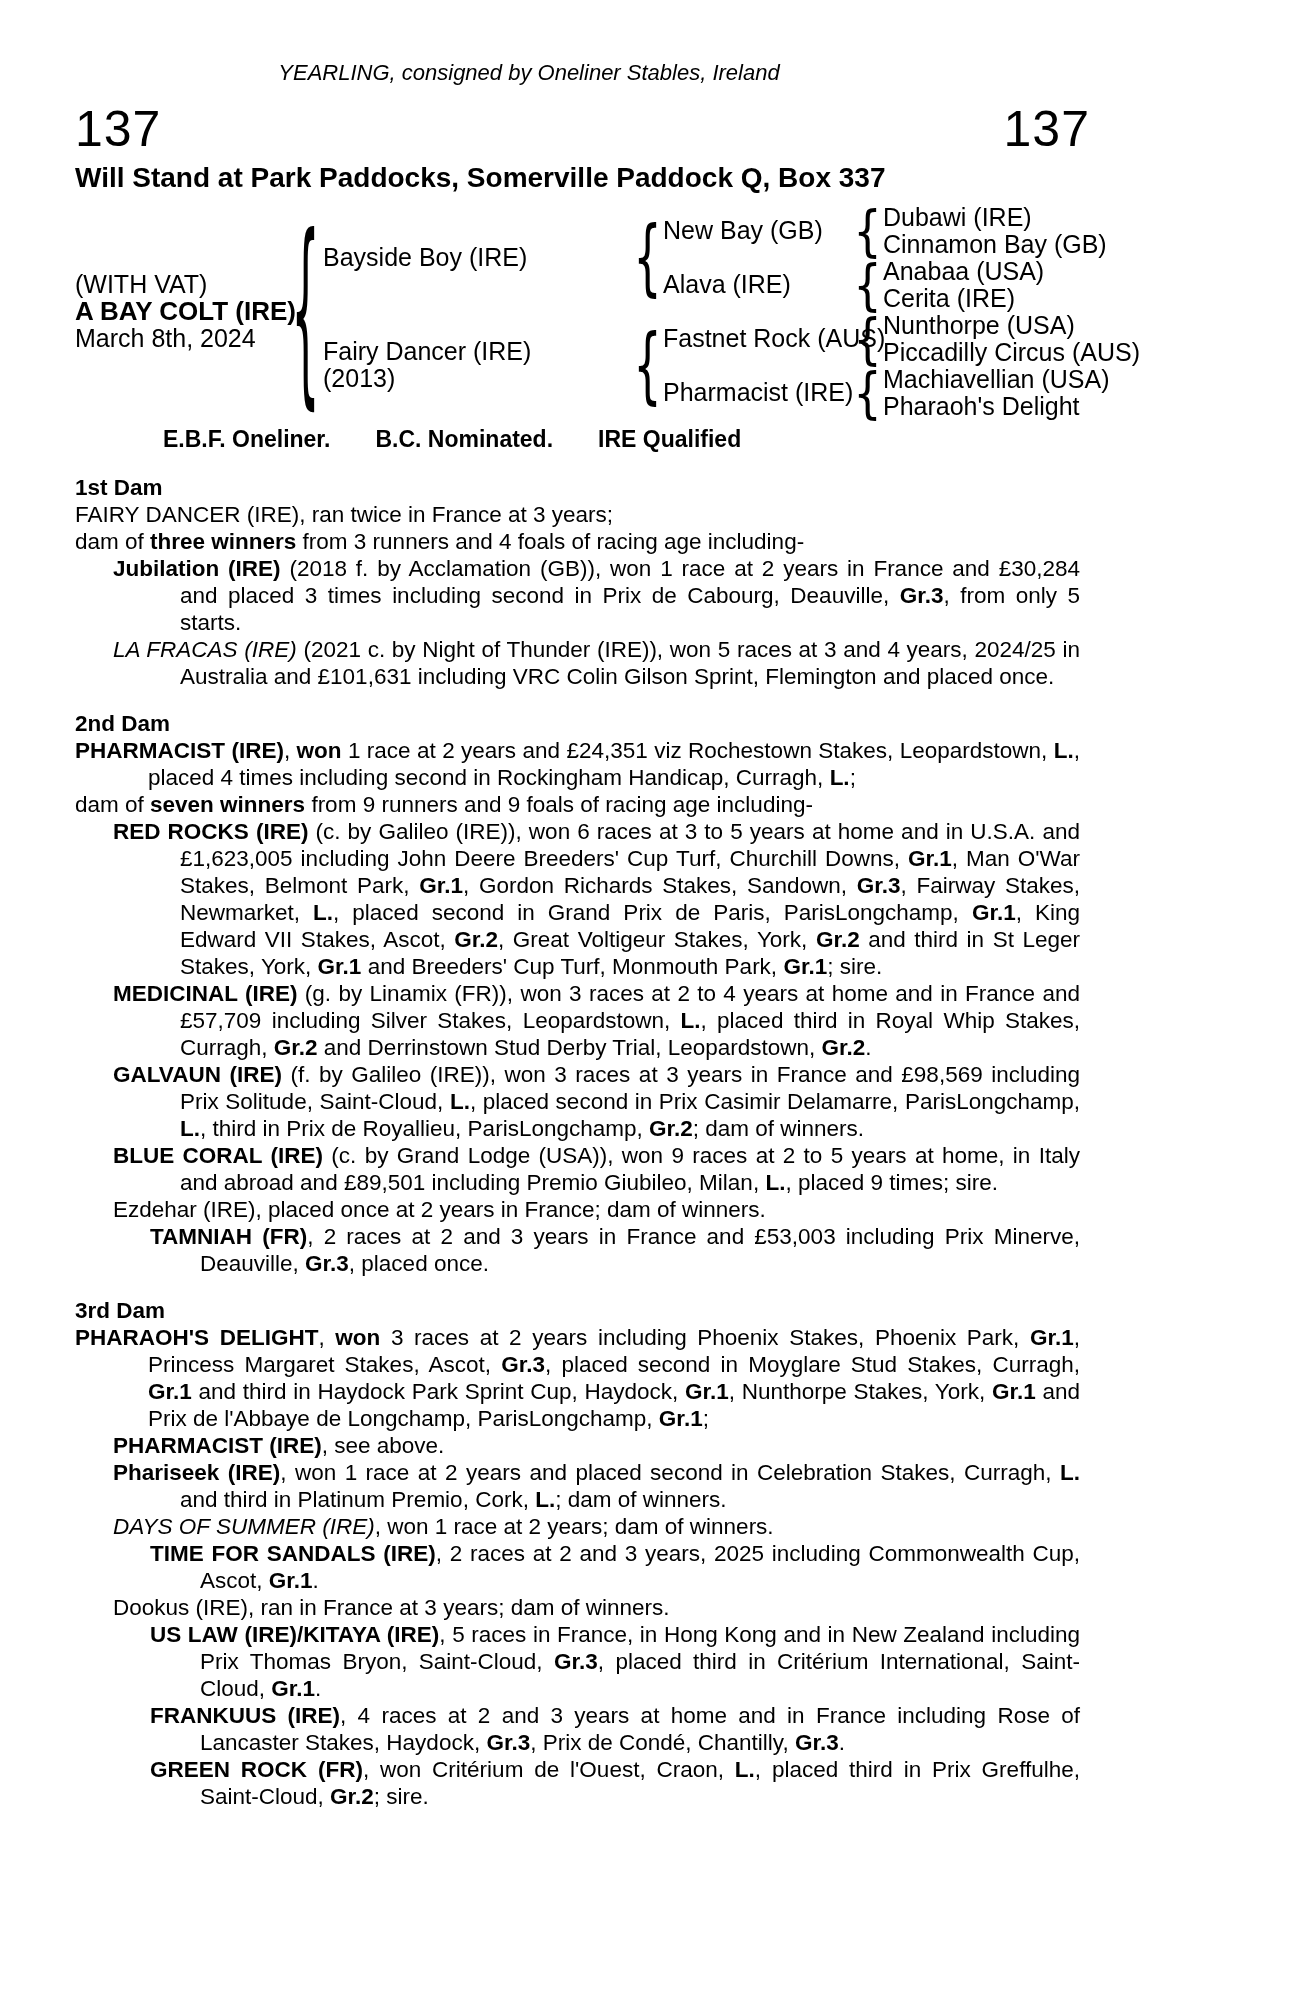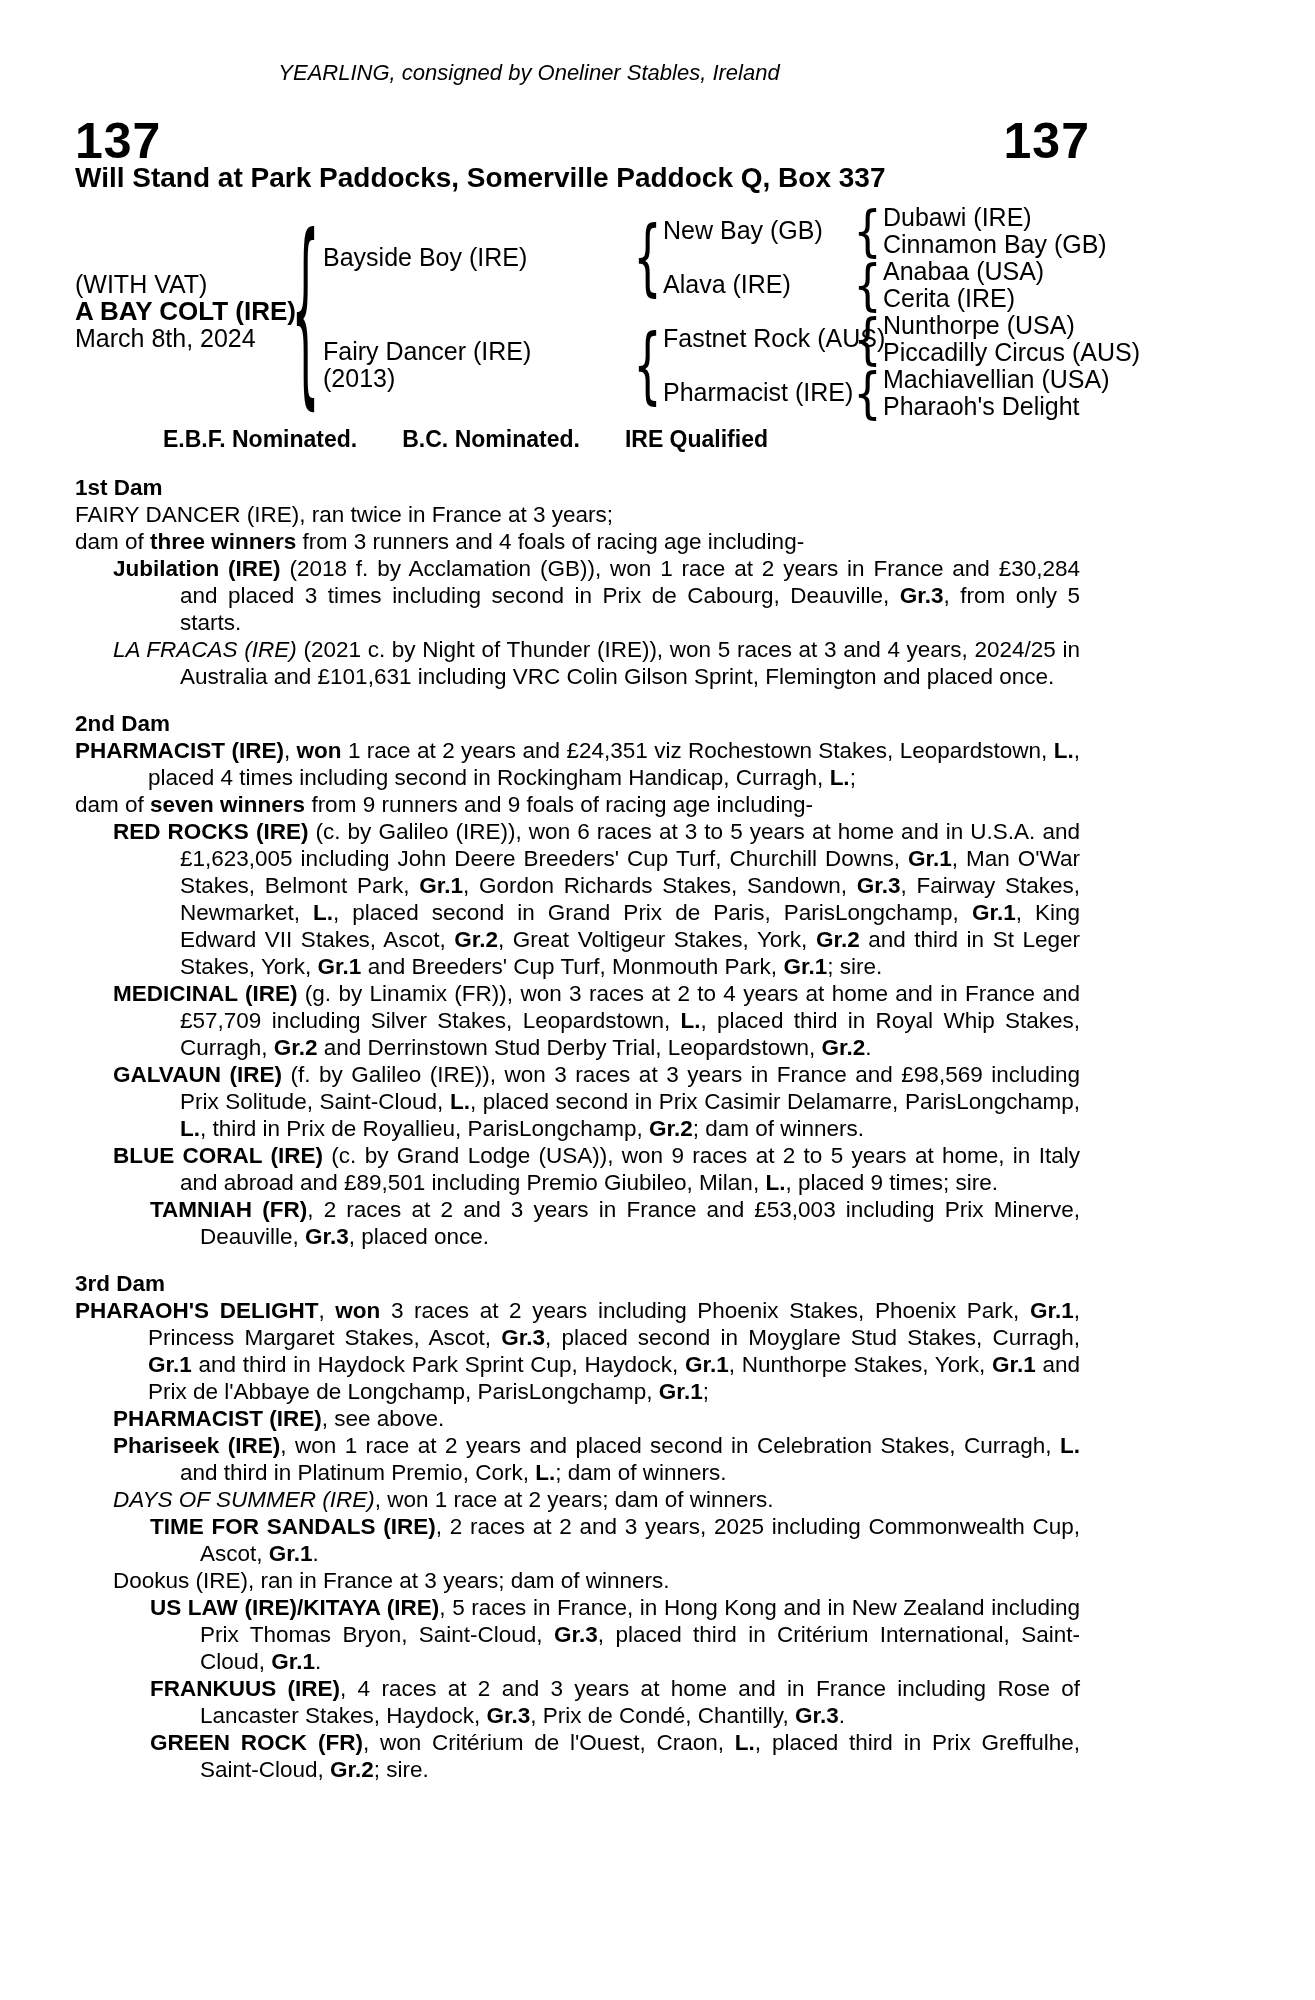--- a/index.html
+++ b/index.html
@@ -21,25 +21,24 @@
     position:relative;
     margin-left:75px;
     width:1005px;
   }
   .lot-row{
     position:relative;
     margin-top:14px;
     height:54px;
   }
   .lot-number{
-    font-weight:bold;
+    font-weight:normal;
     font-size:50px;
     line-height:54px;
     letter-spacing:1px;
-    margin-top:12px;
   }
   .lot-left{position:absolute;left:0;top:0;}
   .lot-right{position:absolute;right:-10px;top:0;}
   .stand-line{
     margin-top:6px;
     font-weight:bold;
     font-size:28px;
     line-height:32px;
   }
   
@@ -140,41 +139,42 @@
     <div class="ped-name g3" style="top:27px">Cinnamon Bay (GB)</div>
     <div class="ped-name g3" style="top:54px">Anabaa (USA)</div>
     <div class="ped-name g3" style="top:81px">Cerita (IRE)</div>
     <div class="ped-name g3" style="top:108px">Nunthorpe (USA)</div>
     <div class="ped-name g3" style="top:135px">Piccadilly Circus (AUS)</div>
     <div class="ped-name g3" style="top:162px">Machiavellian (USA)</div>
     <div class="ped-name g3" style="top:189px">Pharaoh's Delight</div>
   </div>
 
   <div class="nominations">
-    <span>E.B.F. Nominated.</span>
+    <span>E.B.F. Oneliner.</span>
     <span>B.C. Nominated.</span>
     <span>IRE Qualified</span>
   </div>
 
   <div class="sections">
       <div class="dam-section">
         <div class="dam-heading">1st Dam</div>
         <p class="para ind0"><span>FAIRY DANCER (IRE), ran twice in France at 3 years;</span></p>
         <p class="para ind0"><span>dam of </span><span class="bold">three winners</span><span> from 3 runners and 4 foals of racing age including-</span></p>
         <p class="para ind1"><span class="bold">Jubilation (IRE)</span><span> (2018 f. by Acclamation (GB)), won 1 race at 2 years in France and £30,284 and placed 3 times including second in Prix de Cabourg, Deauville, </span><span class="bold">Gr.3</span><span>, from only 5 starts.</span></p>
         <p class="para ind1"><span class="italic">LA FRACAS (IRE)</span><span> (2021 c. by Night of Thunder (IRE)), won 5 races at 3 and 4 years, 2024/25 in Australia and £101,631 including VRC Colin Gilson Sprint, Flemington and placed once.</span></p>
       </div>
       <div class="dam-section">
         <div class="dam-heading">2nd Dam</div>
         <p class="para ind0"><span class="bold">PHARMACIST (IRE)</span><span>, </span><span class="bold">won</span><span> 1 race at 2 years and £24,351 viz Rochestown Stakes, Leopardstown, </span><span class="bold">L.</span><span>, placed 4 times including second in Rockingham Handicap, Curragh, </span><span class="bold">L.</span><span>;</span></p>
         <p class="para ind0"><span>dam of </span><span class="bold">seven winners</span><span> from 9 runners and 9 foals of racing age including-</span></p>
         <p class="para ind1"><span class="bold">RED ROCKS (IRE)</span><span> (c. by Galileo (IRE)), won 6 races at 3 to 5 years at home and in U.S.A. and £1,623,005 including John Deere Breeders' Cup Turf, Churchill Downs, </span><span class="bold">Gr.1</span><span>, Man O'War Stakes, Belmont Park, </span><span class="bold">Gr.1</span><span>, Gordon Richards Stakes, Sandown, </span><span class="bold">Gr.3</span><span>, Fairway Stakes, Newmarket, </span><span class="bold">L.</span><span>, placed second in Grand Prix de Paris, ParisLongchamp, </span><span class="bold">Gr.1</span><span>, King Edward VII Stakes, Ascot, </span><span class="bold">Gr.2</span><span>, Great Voltigeur Stakes, York, </span><span class="bold">Gr.2</span><span> and third in St Leger Stakes, York, </span><span class="bold">Gr.1</span><span> and Breeders' Cup Turf, Monmouth Park, </span><span class="bold">Gr.1</span><span>; sire.</span></p>
         <p class="para ind1"><span class="bold">MEDICINAL (IRE)</span><span> (g. by Linamix (FR)), won 3 races at 2 to 4 years at home and in France and £57,709 including Silver Stakes, Leopardstown, </span><span class="bold">L.</span><span>, placed third in Royal Whip Stakes, Curragh, </span><span class="bold">Gr.2</span><span> and Derrinstown Stud Derby Trial, Leopardstown, </span><span class="bold">Gr.2</span><span>.</span></p>
         <p class="para ind1"><span class="bold">GALVAUN (IRE)</span><span> (f. by Galileo (IRE)), won 3 races at 3 years in France and £98,569 including Prix Solitude, Saint-Cloud, </span><span class="bold">L.</span><span>, placed second in Prix Casimir Delamarre, ParisLongchamp, </span><span class="bold">L.</span><span>, third in Prix de Royallieu, ParisLongchamp, </span><span class="bold">Gr.2</span><span>; dam of winners.</span></p>
         <p class="para ind1"><span class="bold">BLUE CORAL (IRE)</span><span> (c. by Grand Lodge (USA)), won 9 races at 2 to 5 years at home, in Italy and abroad and £89,501 including Premio Giubileo, Milan, </span><span class="bold">L.</span><span>, placed 9 times; sire.</span></p>
+        <p class="para ind1"><span>Ezdehar (IRE), placed once at 2 years in France; dam of winners.</span></p>
         <p class="para ind2"><span class="bold">TAMNIAH (FR)</span><span>, 2 races at 2 and 3 years in France and £53,003 including Prix Minerve, Deauville, </span><span class="bold">Gr.3</span><span>, placed once.</span></p>
       </div>
       <div class="dam-section">
         <div class="dam-heading">3rd Dam</div>
         <p class="para ind0"><span class="bold">PHARAOH'S DELIGHT</span><span>, </span><span class="bold">won</span><span> 3 races at 2 years including Phoenix Stakes, Phoenix Park, </span><span class="bold">Gr.1</span><span>, Princess Margaret Stakes, Ascot, </span><span class="bold">Gr.3</span><span>, placed second in Moyglare Stud Stakes, Curragh, </span><span class="bold">Gr.1</span><span> and third in Haydock Park Sprint Cup, Haydock, </span><span class="bold">Gr.1</span><span>, Nunthorpe Stakes, York, </span><span class="bold">Gr.1</span><span> and Prix de l'Abbaye de Longchamp, ParisLongchamp, </span><span class="bold">Gr.1</span><span>;</span></p>
         <p class="para ind1"><span class="bold">PHARMACIST (IRE)</span><span>, see above.</span></p>
         <p class="para ind1"><span class="bold">Phariseek (IRE)</span><span>, won 1 race at 2 years and placed second in Celebration Stakes, Curragh, </span><span class="bold">L.</span><span> and third in Platinum Premio, Cork, </span><span class="bold">L.</span><span>; dam of winners.</span></p>
         <p class="para ind1"><span class="italic">DAYS OF SUMMER (IRE)</span><span>, won 1 race at 2 years; dam of winners.</span></p>
         <p class="para ind2"><span class="bold">TIME FOR SANDALS (IRE)</span><span>, 2 races at 2 and 3 years, 2025 including Commonwealth Cup, Ascot, </span><span class="bold">Gr.1</span><span>.</span></p>
         <p class="para ind1"><span>Dookus (IRE), ran in France at 3 years; dam of winners.</span></p>

